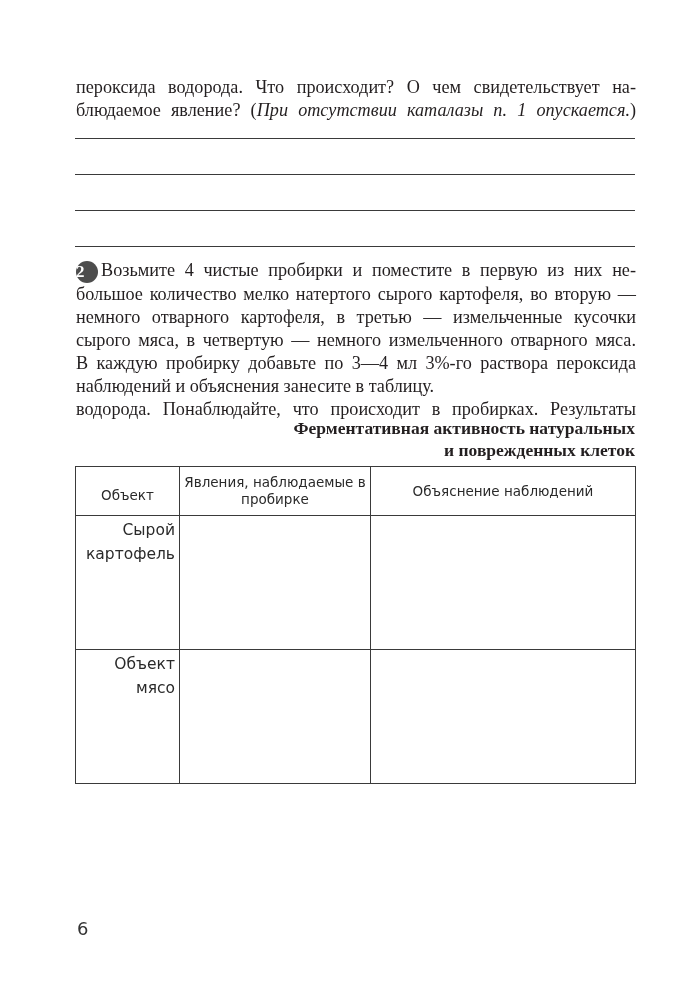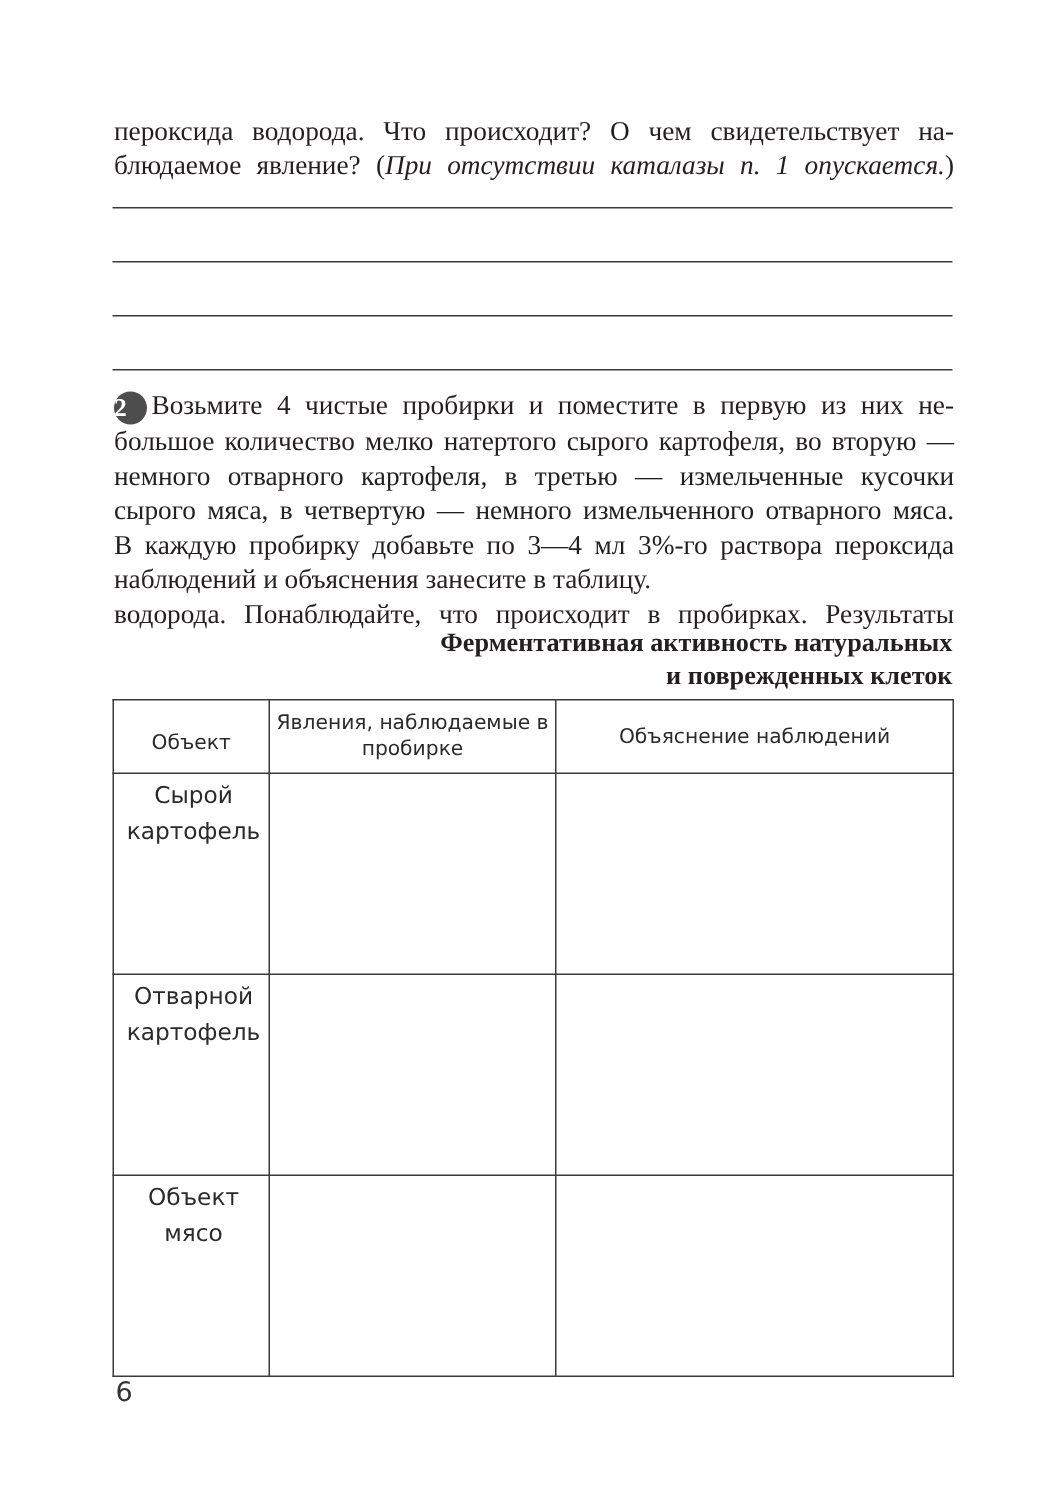--- a/index.html
+++ b/index.html
@@ -113,21 +113,21 @@
     table.results th.obj-header {
       padding-top: 8px;
     }
     table.results td {
       height: 131px;
     }
     table.results td.obj-cell {
       font-size: 15.5px;
       line-height: 24px;
       padding: 2px 4px 0 7px;
-      text-align: center;
+      text-align: right;
     }
     col.c1 { width: 104px; }
     col.c2 { width: 191px; }
     col.c3 { width: 265px; }
     .page-number {
       position: absolute;
       left: 77px;
       top: 918px;
       font-size: 18px;
       color: #333;
@@ -178,28 +178,20 @@
     <tr>
       <td class="obj-cell">
         <div>Сырой</div>
         <div>картофель</div>
       </td>
       <td></td>
       <td></td>
     </tr>
     <tr>
       <td class="obj-cell">
-        <div>Отварной</div>
-        <div>картофель</div>
-      </td>
-      <td></td>
-      <td></td>
-    </tr>
-    <tr>
-      <td class="obj-cell">
         <div>Объект</div>
         <div>мясо</div>
       </td>
       <td></td>
       <td></td>
     </tr>
   </tbody>
 </table>
 
 <div class="page-number sans">6</div>

